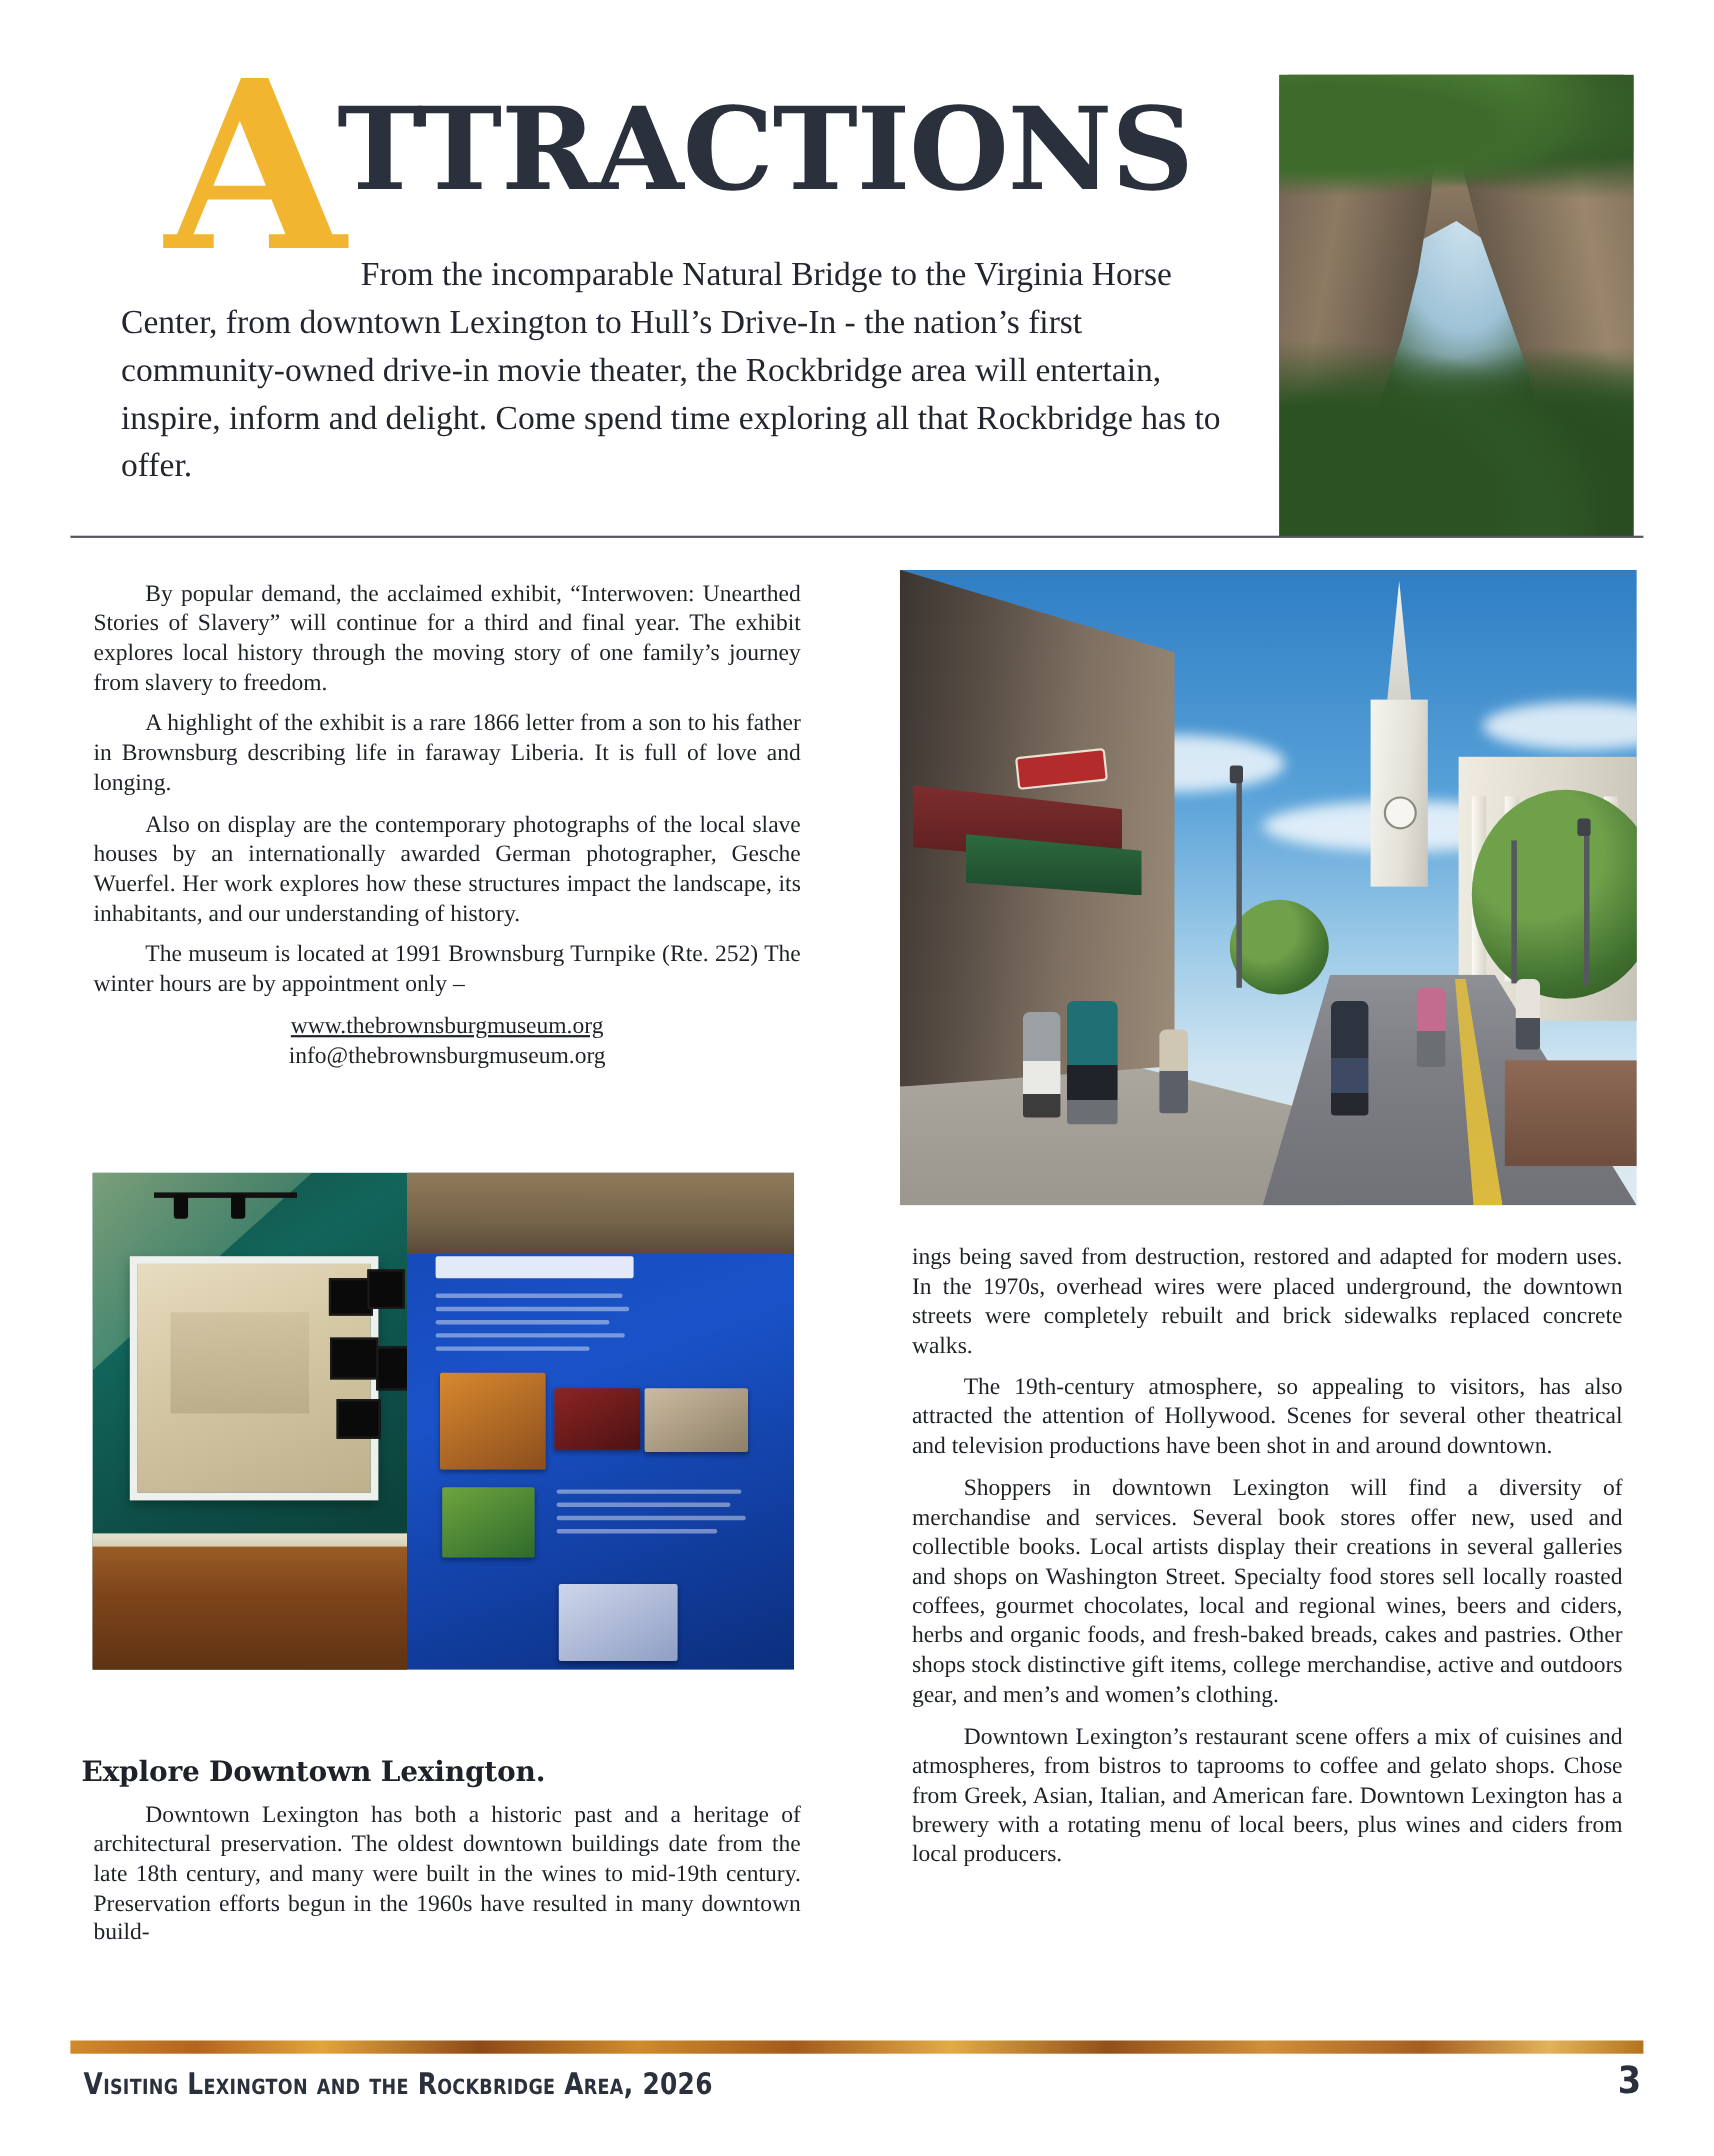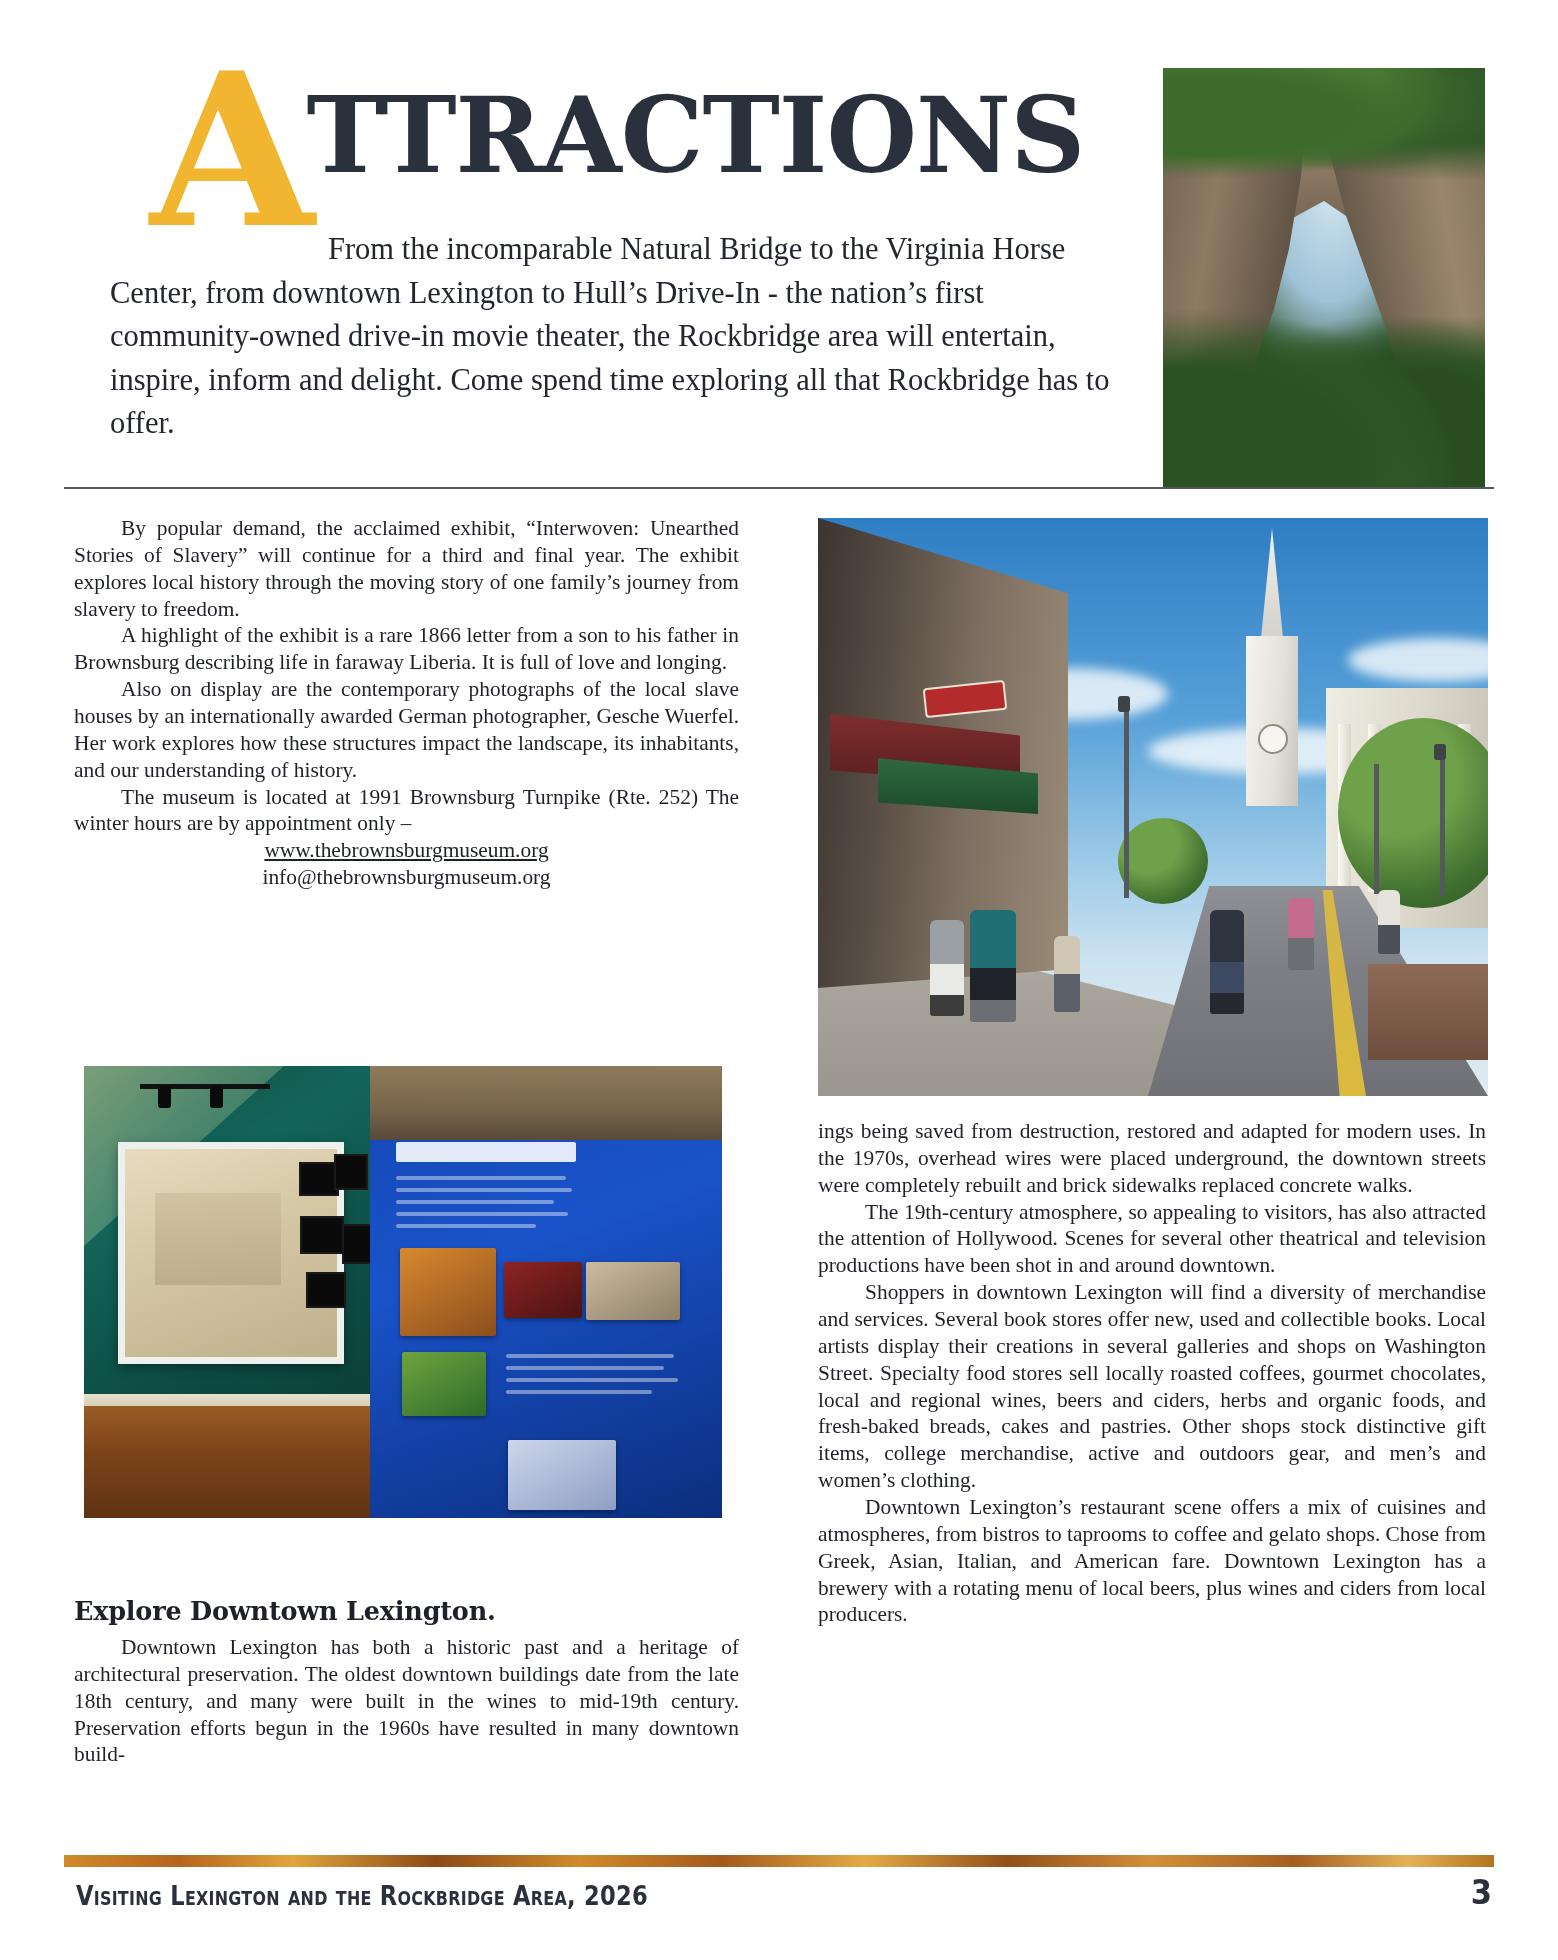--- a/index.html
+++ b/index.html
@@ -149,21 +149,21 @@
   h2.section-head {
     font-family: "DejaVu Serif", "Liberation Serif", serif;
     font-weight: 700;
     font-size: 25.5px;
     line-height: 1.1;
     margin: 0 0 9px 0;
     letter-spacing: -0.2px;
     color: #1e2128;
     text-align: left;
   }
-  p.body-p { margin: 0; text-indent: 2.2em; }
+  p.body-p { margin: 11px; text-indent: 2.2em; }
   p.body-p.noind { text-indent: 0; }
   .contact-line { display: block; text-align: center; text-indent: 0; }
   .contact-line.link { text-decoration: underline; }
 
   
   .photo { position: absolute; overflow: hidden; }
 
   
   .photo-mainstreet { left: 818px; top: 518px; width: 670px; height: 578px; }
   .ms-sky {

